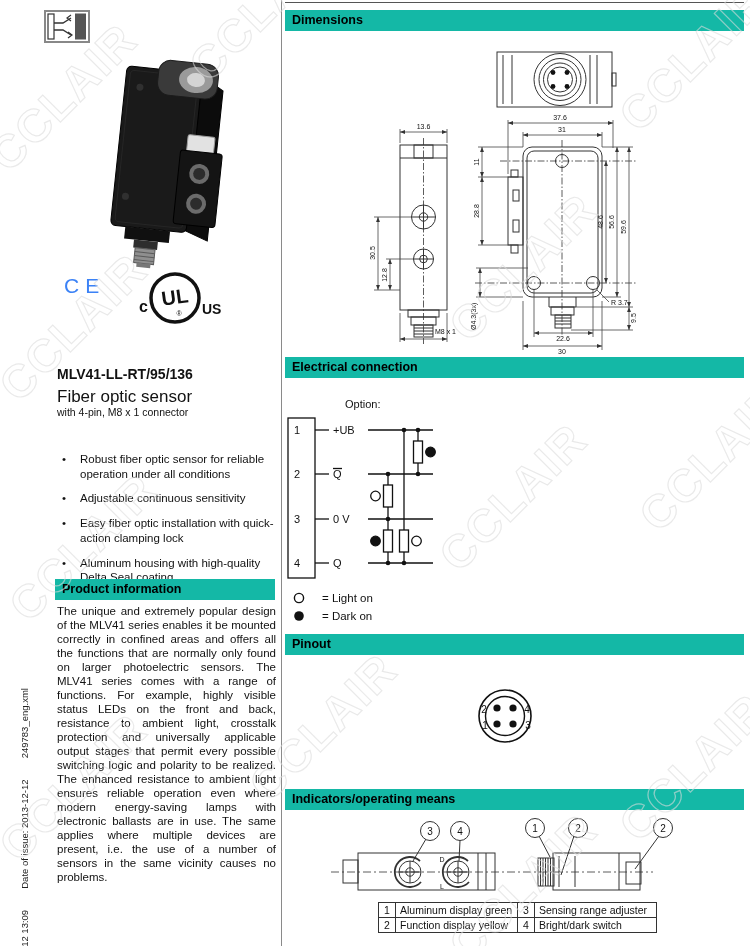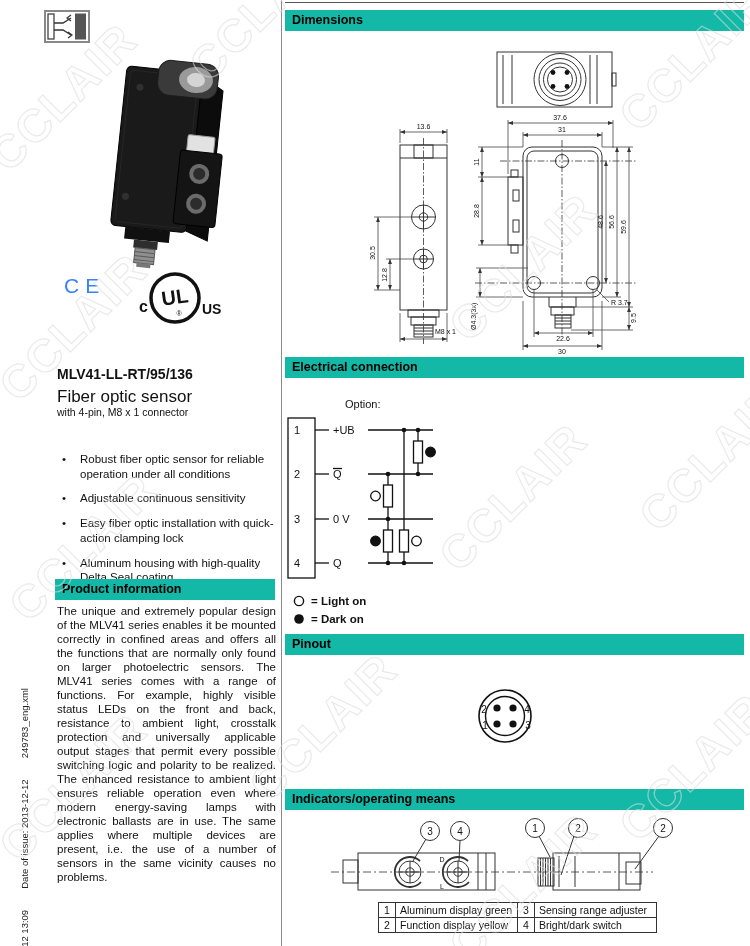--- a/index.html
+++ b/index.html
@@ -22,21 +22,21 @@
   .txt{position:absolute;z-index:2;}
   .model-number{left:57px;top:366px;font-size:14px;font-weight:bold;}
   .model-type{left:57px;top:387px;font-size:17px;}
   .model-conn{left:57px;top:406px;font-size:10.5px;}
   .features-list{left:62px;top:452px;width:212px;}
   .feat{display:flex;gap:11px;margin-bottom:10px;font-size:11.5px;line-height:1.28;}
   .feat .b{width:7px;flex:none;}
   .prodinfo{left:57px;top:604px;width:219px;font-size:11.5px;line-height:14px;text-align:justify;}
   .option-label{left:306px;top:398px;font-size:11px;margin-left:39px;}
   .legend{left:293px;top:592px;font-size:11.5px;}
-  .legend .row{display:flex;align-items:center;gap:6px;height:18px;font-weight:bold;}
+  .legend .row{display:flex;align-items:flex-start;gap:17px;height:18px;}
   .ce{left:64px;top:274px;font-size:21px;letter-spacing:6px;color:#3b82f6;}
   
   table.ind{position:absolute;left:378px;top:902px;border-collapse:collapse;z-index:2;font-size:10.5px;}
   table.ind td{border:1px solid #333;padding:0 4px;height:14px;line-height:14px;white-space:nowrap;}
   table.ind td.n{width:10px;text-align:center;padding:0 3px;}
   table.ind td.t{width:113px;}
   svg{position:absolute;z-index:2;overflow:visible;}
   svg text{font-family:"Liberation Sans","DejaVu Sans",sans-serif;fill:#111;}
   .dl{font-size:7px;}
   .cl{font-size:11px;}

